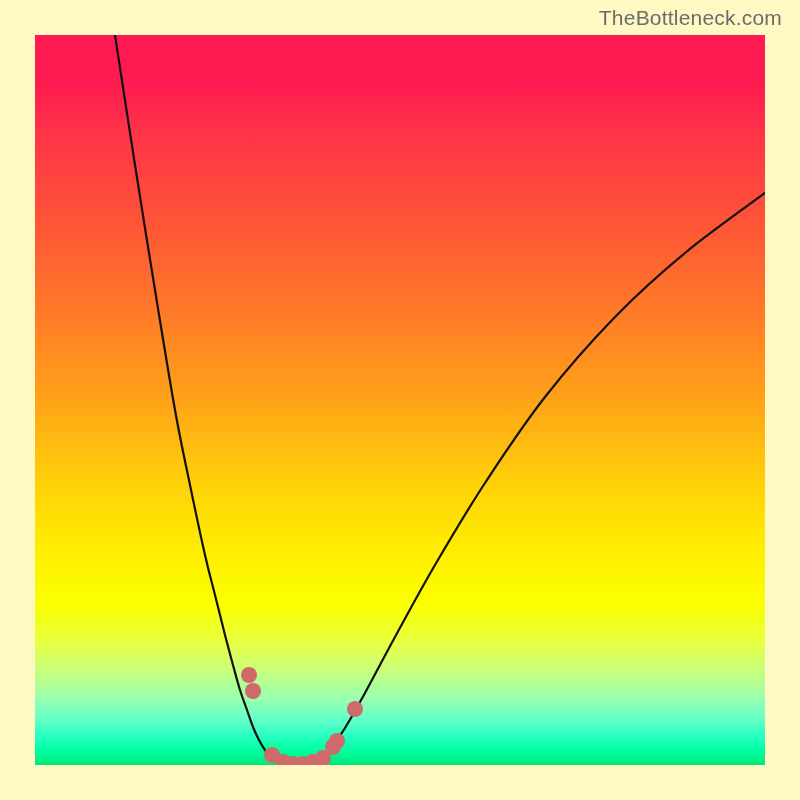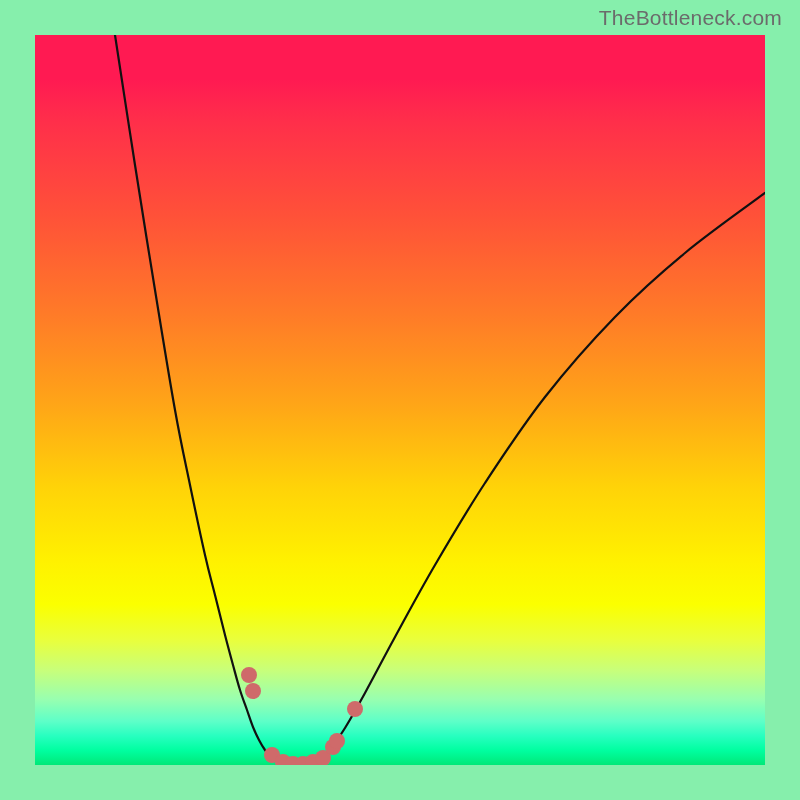--- a/index.html
+++ b/index.html
@@ -7,21 +7,21 @@
     padding: 0;
     width: 800px;
     height: 800px;
     overflow: hidden;
     background: #000;
   }
   .frame {
     position: relative;
     width: 800px;
     height: 800px;
-    background: #86efac;
+    background: #fef9c3;
   }
   .plot-area {
     position: absolute;
     left: 35px;
     top: 35px;
     width: 730px;
     height: 730px;
     overflow: hidden;
   }
   .gradient {

